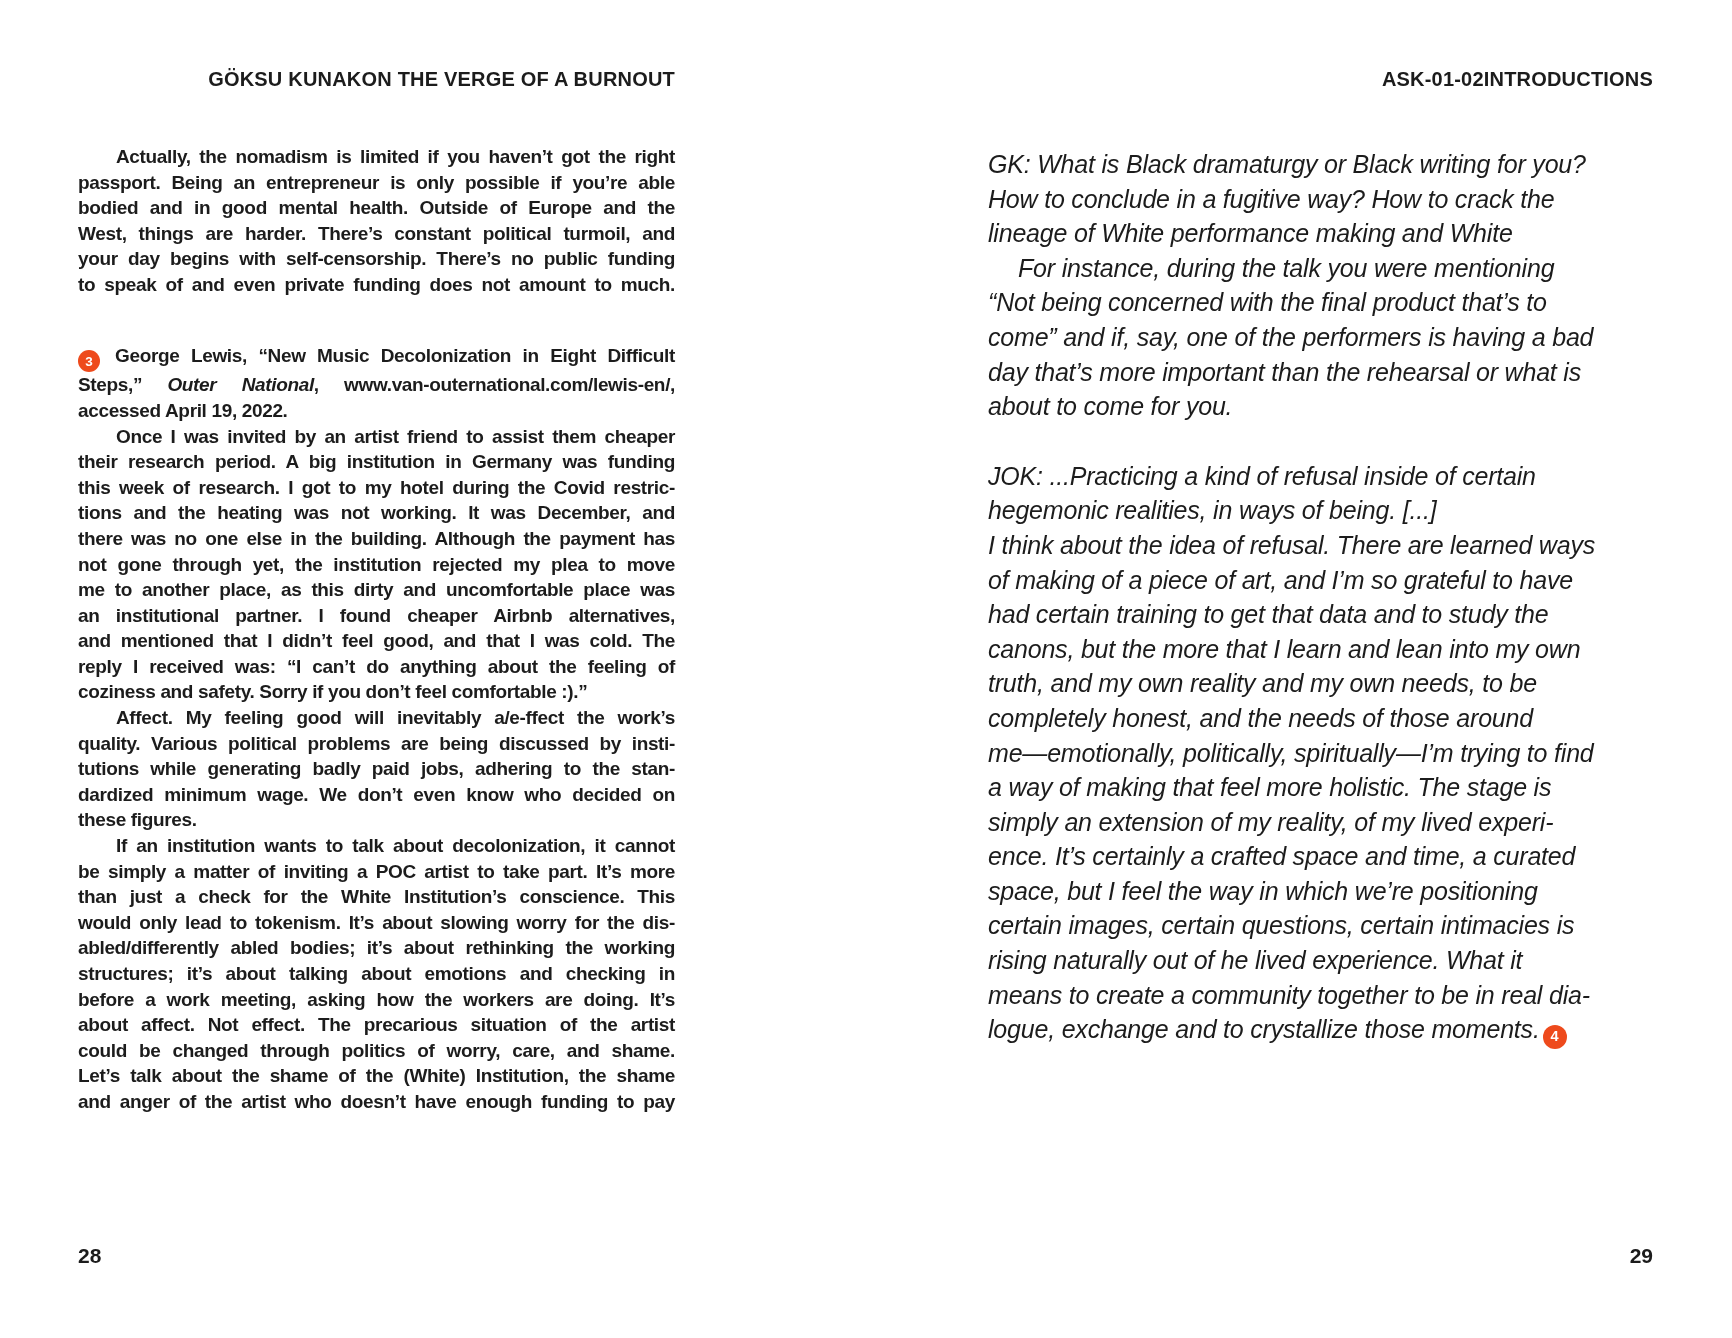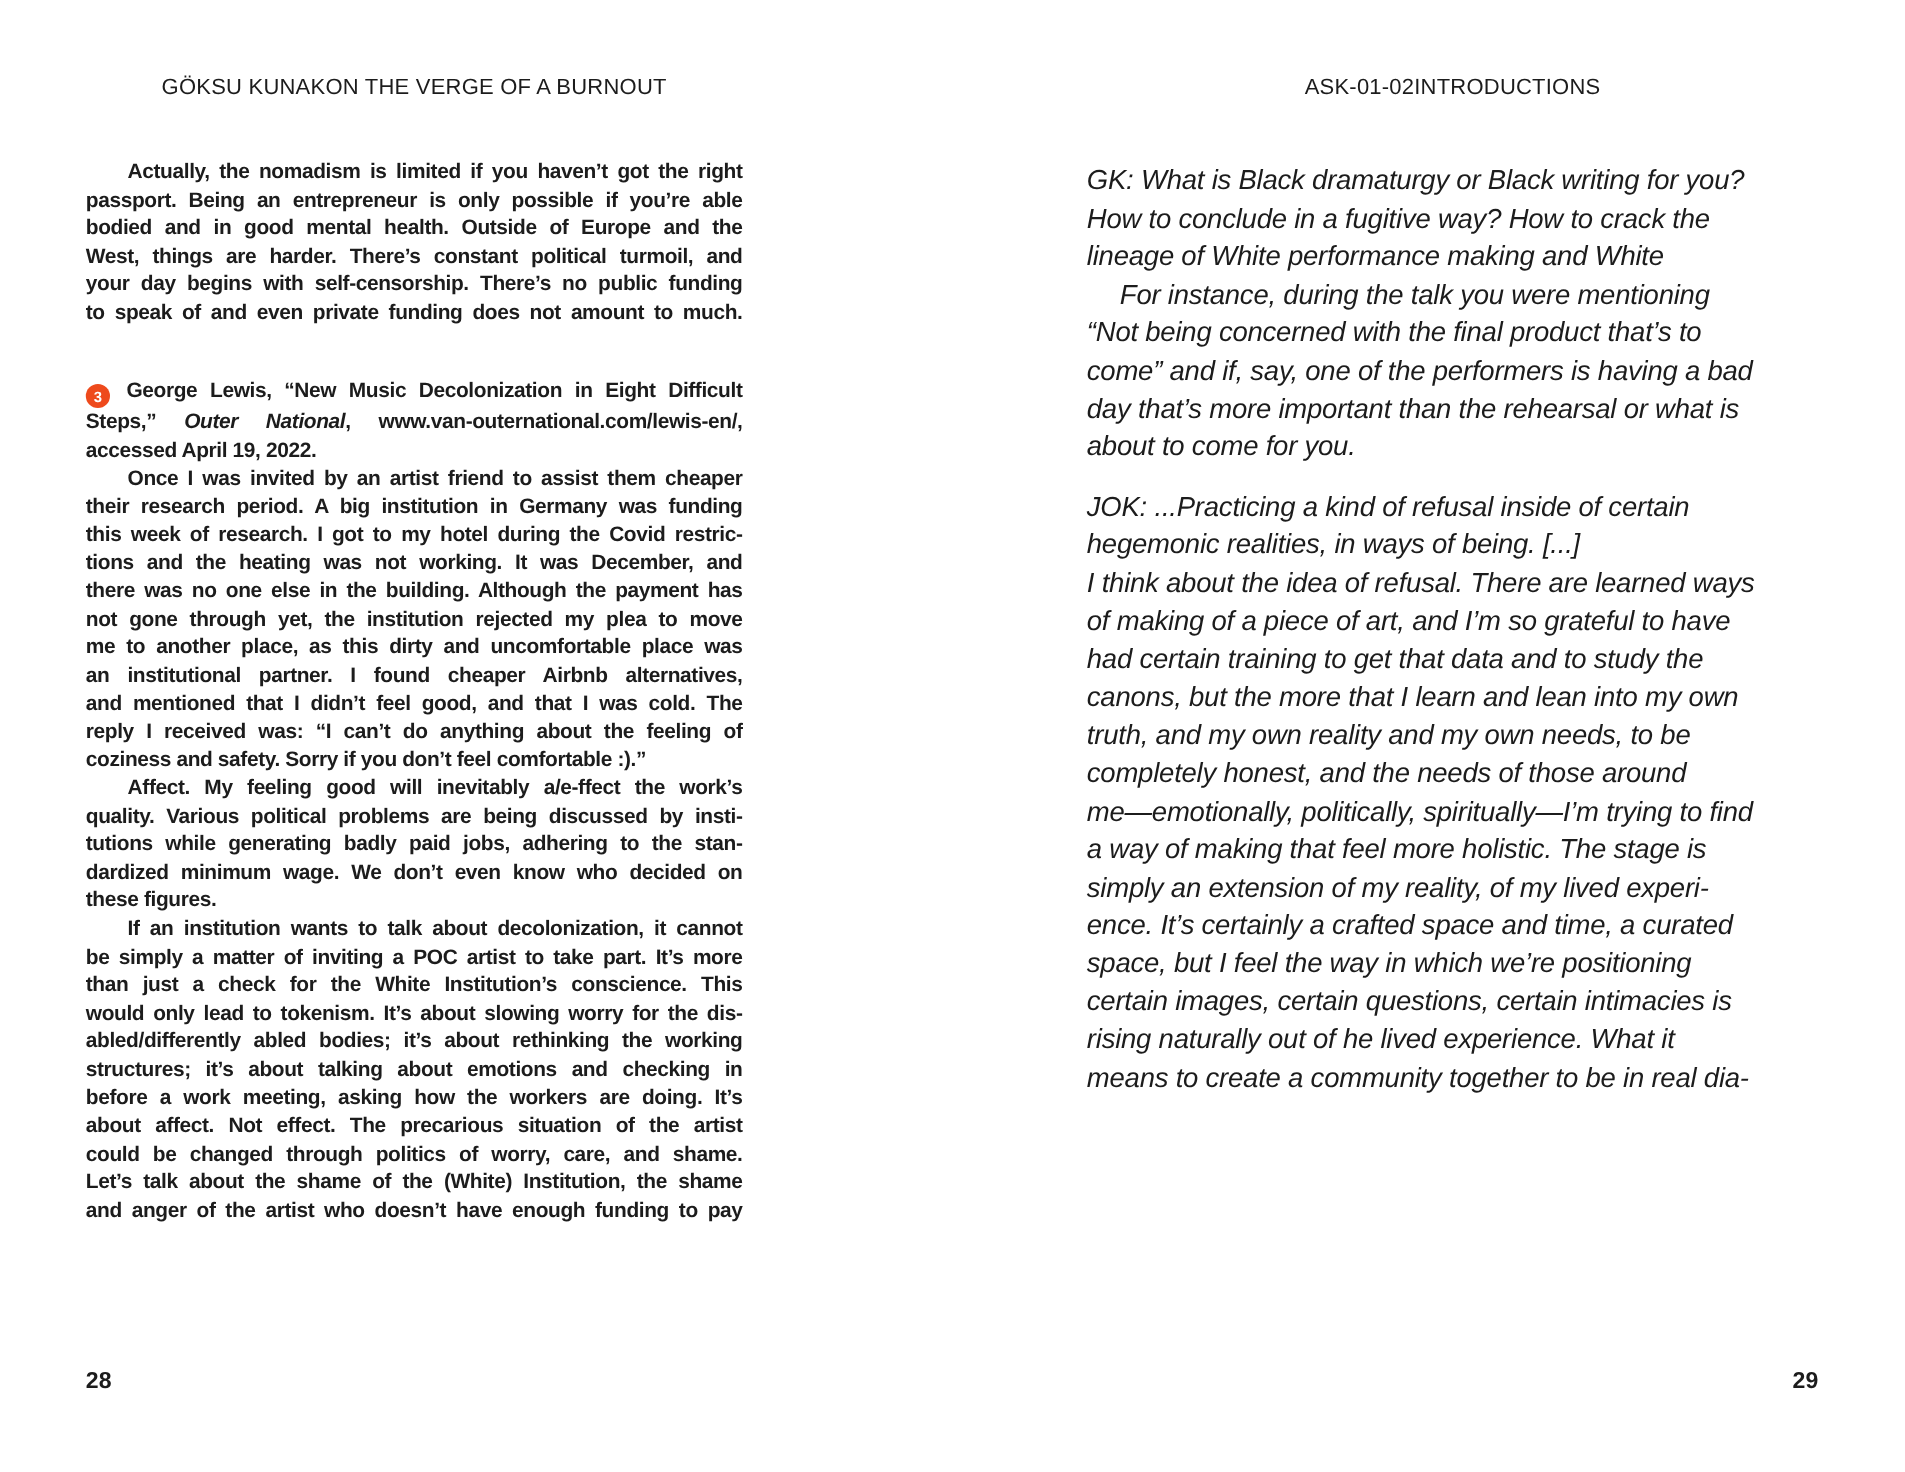--- a/index.html
+++ b/index.html
@@ -10,22 +10,22 @@
     font-family: "Liberation Sans", sans-serif;
     color: #1c1c1c;
     overflow: hidden;
   }
   .page { position: absolute; top: 0; height: 1338px; }
   #left-page  { left: 78px;  width: 597px; }
   #right-page { left: 988px; width: 665px; }
 
   .running-header {
     position: absolute; top: 68px; left: 0; right: 0;
-    display: flex; justify-content: center;
-    font-size: 20px; font-weight: 400; letter-spacing: 0.2px;
+    display: flex; justify-content: flex-end;
+    font-size: 20px; font-weight: 700; letter-spacing: 0.2px;
     white-space: nowrap;
   }
 
   .page-number {
     position: absolute; top: 1244px;
     font-size: 21px; font-weight: 700;
   }
   #left-page .page-number { left: 0; }
   #right-page .page-number { right: 0; text-align: right; }
 
@@ -41,21 +41,21 @@
     font-size: 25px; font-weight: 400; font-style: italic;
     line-height: 34.6px;
     letter-spacing: -0.2px;
   }
 
   .line { white-space: nowrap; }
   .line.just { text-align: justify; text-align-last: justify; }
   #left-page  .line.indent { text-indent: 38px; }
   #right-page .line.indent { text-indent: 30px; }
   .para.gap-before-lg { margin-top: 45px; }
-  .para.gap-before { margin-top: 20px; }
+  .para.gap-before { margin-top: 35px; }
 
   .ital { font-style: italic; }
 
   .fn-marker {
     display: inline-flex; align-items: center; justify-content: center;
     width: 22px; height: 22px; border-radius: 50%;
     color: #ffffff; font-weight: 700; font-style: normal;
     font-size: 13.5px; letter-spacing: 0;
     vertical-align: -4px;
     margin-right: 15px;
@@ -152,16 +152,17 @@
         <div class="line"><span>truth, and my own reality and my own needs, to be</span></div>
         <div class="line"><span>completely honest, and the needs of those around</span></div>
         <div class="line"><span>me—emotionally, politically, spiritually—I’m trying to find</span></div>
         <div class="line"><span>a way of making that feel more holistic. The stage is</span></div>
         <div class="line"><span>simply an extension of my reality, of my lived experi-</span></div>
         <div class="line"><span>ence. It’s certainly a crafted space and time, a curated</span></div>
         <div class="line"><span>space, but I feel the way in which we’re positioning</span></div>
         <div class="line"><span>certain images, certain questions, certain intimacies is</span></div>
         <div class="line"><span>rising naturally out of he lived experience. What it</span></div>
         <div class="line"><span>means to create a community together to be in real dia-</span></div>
+        <div class="line"><span>logue, exchange and to crystallize those moments.</span><span class="fn-marker end" style="background: rgb(238, 74, 28);">4</span></div>
       </div>
     </div>
   <div class="page-number">29</div>
 </div>
 
 </body></html>

